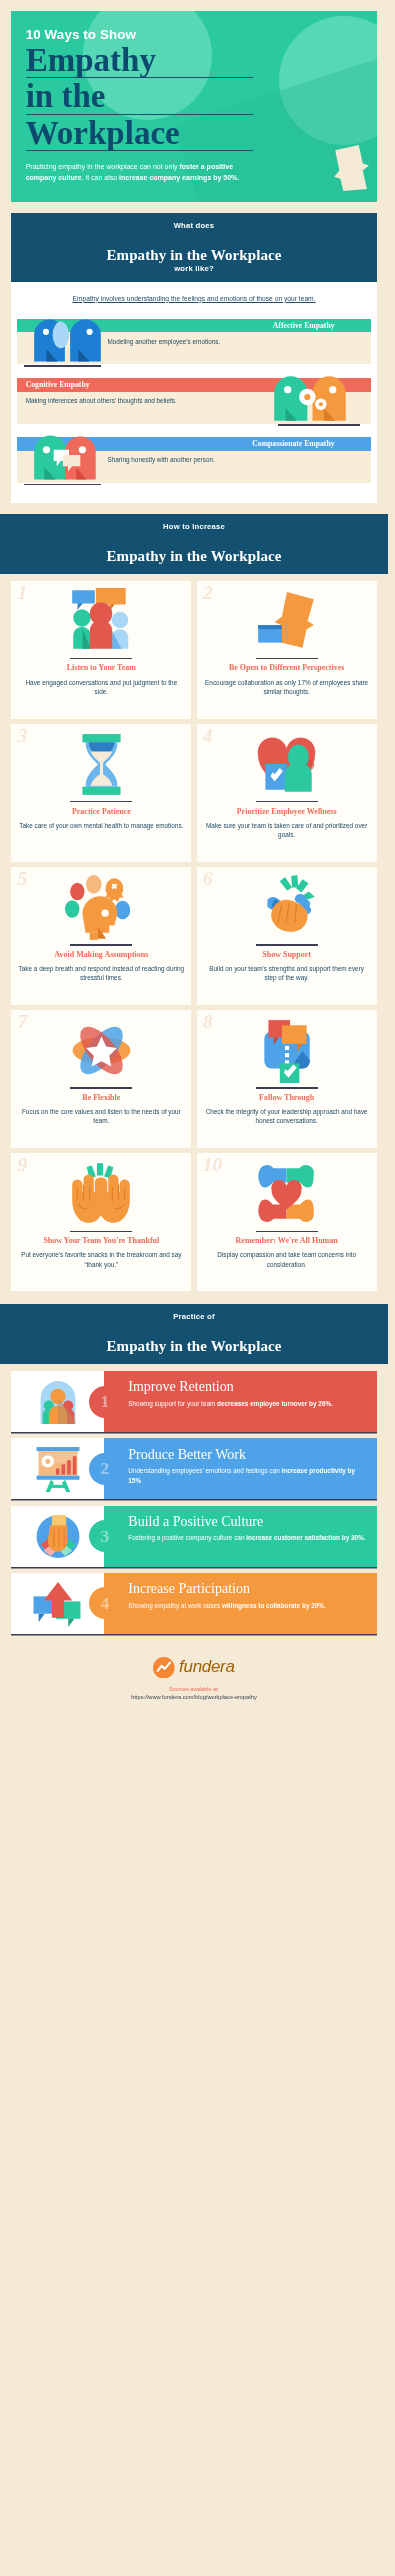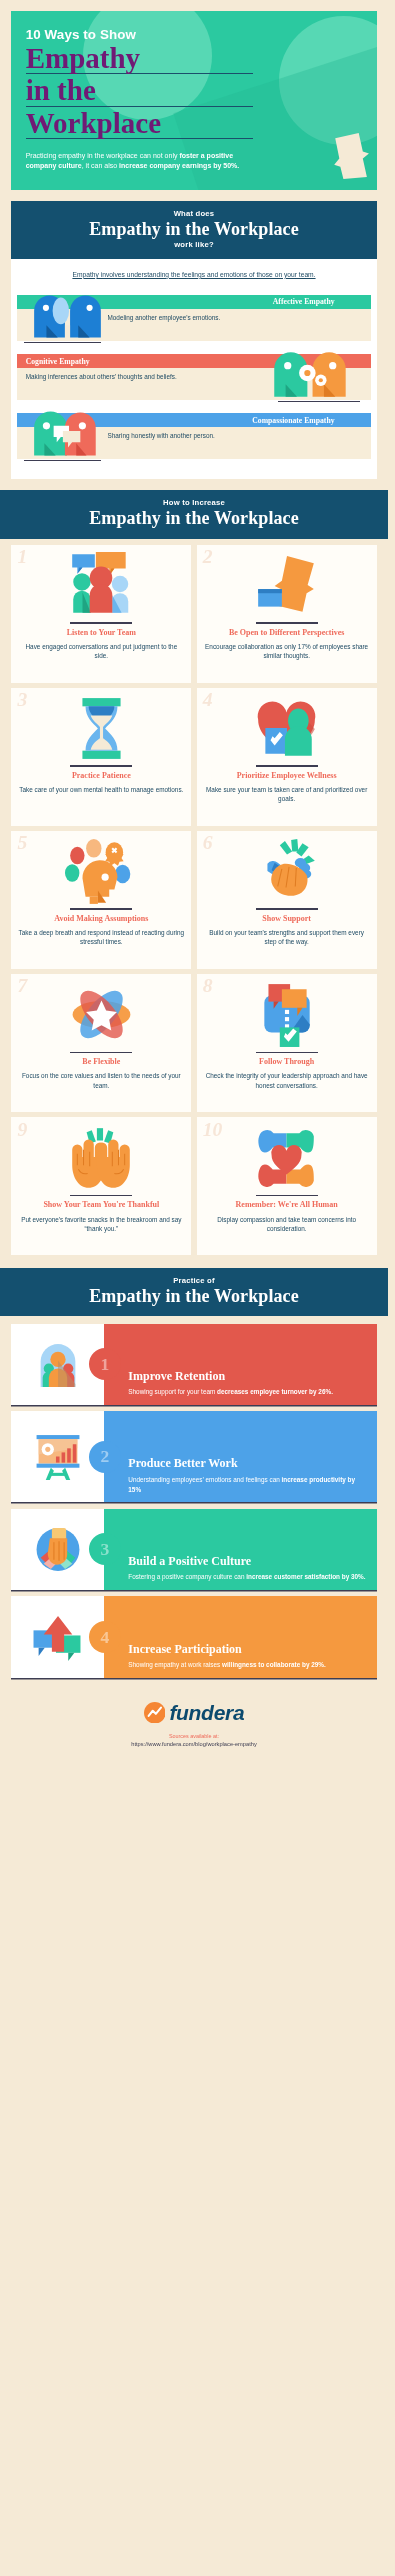--- a/index.html
+++ b/index.html
@@ -32,21 +32,21 @@
     width: 216px; height: 155px; background: #22b691; opacity: .35;
     transform: rotate(-18deg);
   }
   .hero-inner { position: relative; z-index: 3; }
   .hero-eyebrow {
     color: #ffffff; font-size: 13.4px; font-weight: bold; letter-spacing: 0.1px;
     margin-bottom: 2.1px;
   }
   .hero-title {
     font-family: "Liberation Serif", serif; font-weight: bold;
-    color: #701a75; font-size: 29px; line-height: .98;
+    color: #0c4a6e; font-size: 33px; line-height: .98;
   }
   .hero-title .ln {
     display: block; border-bottom: 1px solid #1b4f6b;
     padding-bottom: 1px; margin-bottom: 2.1px; width: 227px;
   }
   .hero-sub {
     color: #ffffff; font-size: 7px; line-height: 1.55;
     margin-top: 11.3px; max-width: 216px; font-weight: 500;
   }
   .hero-sub b { font-weight: bold; }
@@ -56,21 +56,21 @@
 
   
   .banner {
     background: #14506f; color: #fff; text-align: center;
     padding: 8.2px 5.2px 9.3px 5.2px;
   }
   .banner.full { margin: 0; }
   .banner .small { font-size: 7.7px; font-weight: bold; letter-spacing: 0.2px; }
   .banner .big {
     font-family: "Liberation Serif", serif; font-weight: bold;
-    font-size: 18px; margin-top: 1px; letter-spacing: 0.1px;
+    font-size: 15px; margin-top: 17px; letter-spacing: 0.1px;
   }
 
   
   .white-card { background: #ffffff; margin: 0 11.3px; text-decoration: underline; }
   .banner.inset { margin: 11.3px 11.3px 0 11.3px; }
   .intro-text {
     text-align: center; font-size: 6.7px; line-height: 1.5;
     padding: 11.3px 31px 7.2px 31px; color: #1e4a63;
   }
 
@@ -133,31 +133,31 @@
     flex: 1; color: #ffffff; padding: 8.2px 9.3px 8.2px 24px; position: relative;
   }
   .benefit .bubble {
     position: absolute; left: -15.5px; top: 50%; transform: translateY(-50%);
     width: 32px; height: 32px; border-radius: 50%;
     display: flex; align-items: center; justify-content: center;
     font-family: "Liberation Serif", serif; font-weight: bold;
     font-size: 17.5px; color: rgba(255,255,255,.45);
   }
   .benefit h3 {
-    font-family: "Liberation Serif", serif; font-weight: bold;
-    font-size: 12px; margin-bottom: 3.6px; margin-top: 37px;
+    font-family: "Liberation Serif", serif; font-weight: normal;
+    font-size: 14px; margin-bottom: 3.6px;
   }
   .benefit p { font-size: 6.4px; line-height: 1.5; }
   .benefit p b { font-weight: bold; }
 
   
   .footer { text-align: center; padding: 13.4px 0 15.5px 0; }
   .logo-row { display: flex; align-items: center; justify-content: center; gap: 4.1px; }
   .logo-word {
-    font-size: 21px; font-weight: bold; font-style: italic; color: #0c4a6e;
+    font-size: 17px; font-weight: normal; font-style: italic; color: #a16207;
     letter-spacing: -0.3px;
   }
   .src-label { margin-top: 8.2px; font-size: 5.4px; color: #ef6a5a; }
   .src-url { margin-top: 2.1px; font-size: 5.7px; color: #3d3d52; }
 </style>
 </head>
 <body>
 
 <div class="page">
 

